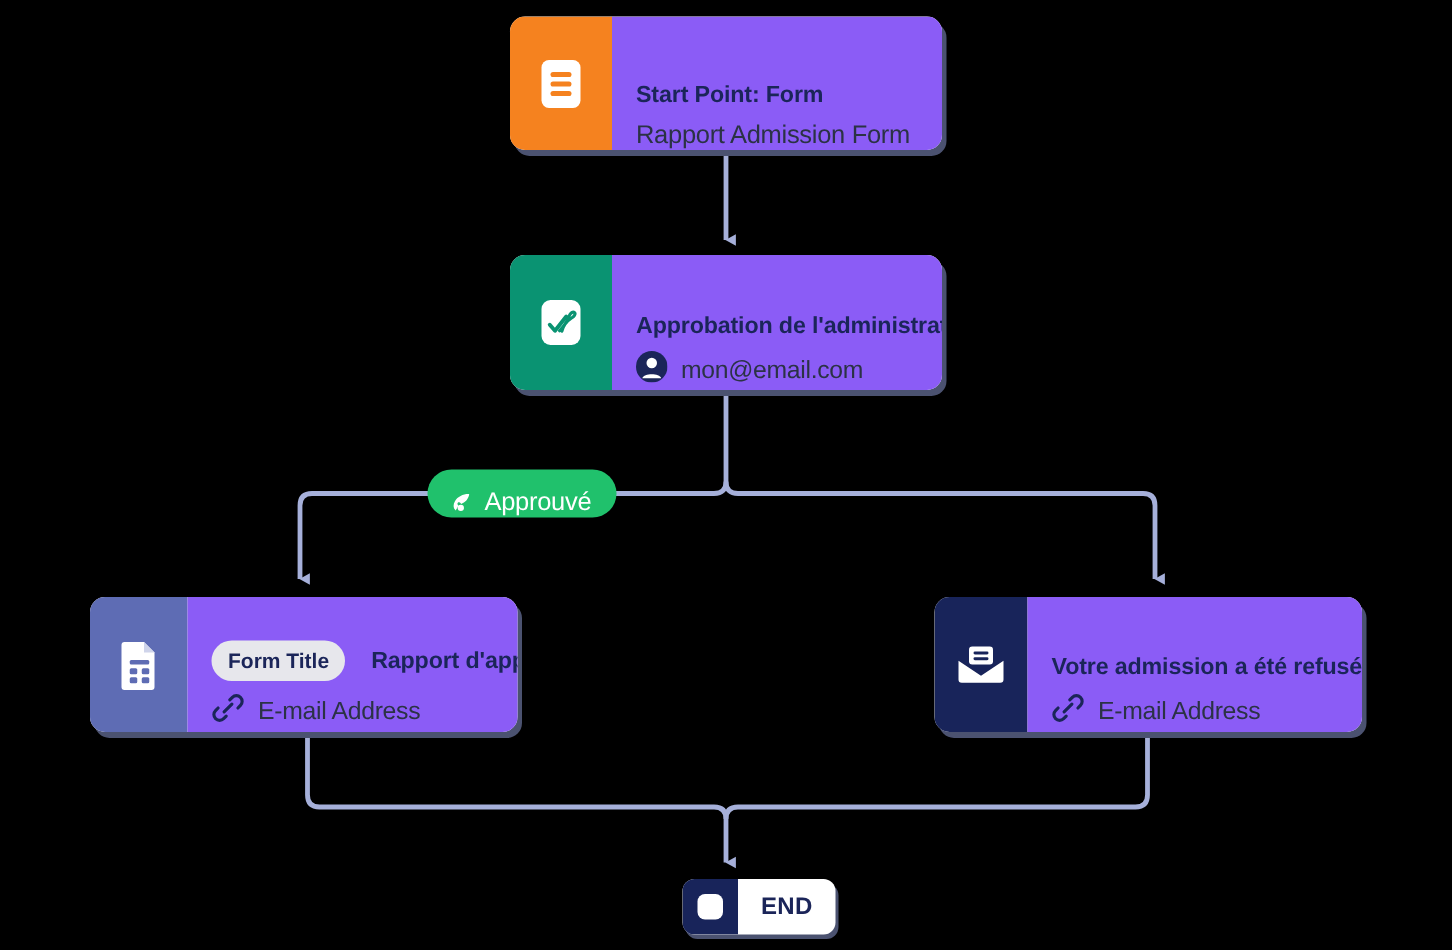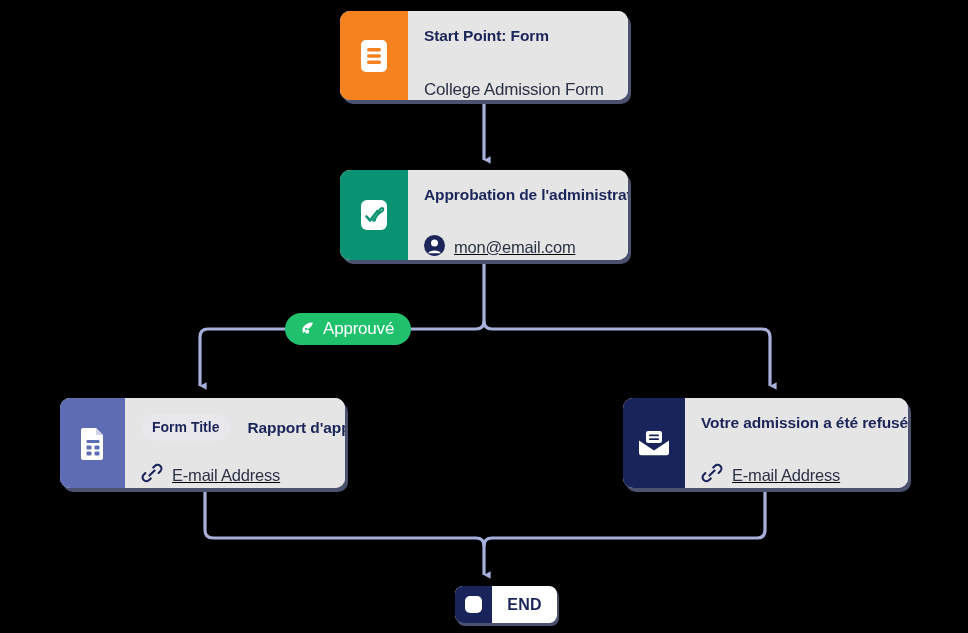--- a/index.html
+++ b/index.html
@@ -41,45 +41,44 @@
     overflow: hidden;
   }
   .node-icon {
     flex: 0 0 auto;
     display: flex;
     align-items: center;
     justify-content: center;
   }
   .node-body {
     flex: 1 1 auto;
-    background: #e5e5e5;
+    background: #8b5cf6;
     display: flex;
     flex-direction: column;
-    justify-content: space-between;
-    padding: 16px 14px 0 16px;
+    justify-content: flex-end;
+    padding: 1px 14px 0 16px;
     gap: 7px;
   }
   .node-title {
     color: #1b2559;
     font-weight: bold;
     font-size: 15.5px;
     letter-spacing: -0.1px;
     white-space: nowrap;
   }
   .node-sub {
     color: #2b3245;
     font-size: 17px;
     letter-spacing: -0.2px;
     white-space: nowrap;
   }
   .sub-row {
     display: flex;
     align-items: center;
     gap: 9px;
-    text-decoration: underline;
   }
   .sub-row .sub-text {
     color: #2b3245;
     font-size: 16.5px;
     letter-spacing: -0.2px;
     white-space: nowrap;
   }
   .title-row {
     display: flex;
     align-items: center;
@@ -128,21 +127,21 @@
   }
   #node-end .end-label {
     flex: 1 1 auto; display: flex; align-items: center; justify-content: center;
     color: #1b2559; font-weight: bold; font-size: 16px; letter-spacing: 0.2px;
   }
 
   
   .pill {
     position: absolute;
     display: flex;
-    align-items: center;
+    align-items: flex-end;
     gap: 7px;
     border-radius: 20px;
     color: #ffffff;
     font-size: 17px;
     letter-spacing: -0.2px;
     padding: 0 17px;
     height: 32px;
     white-space: nowrap;
   }
   #pill-approve { left: 285px; top: 313px; background: #20C16C; padding-left: 13px; }
@@ -176,21 +175,21 @@
     <div class="node-icon">
       <svg width="34" height="40" viewBox="0 0 34 40">
         <rect x="4" y="4" width="26" height="32" rx="5" fill="#ffffff"></rect>
         <rect x="10" y="12" width="14" height="3.4" rx="1.7" fill="#F5821F"></rect>
         <rect x="10" y="18.3" width="14" height="3.4" rx="1.7" fill="#F5821F"></rect>
         <rect x="10" y="24.6" width="14" height="3.4" rx="1.7" fill="#F5821F"></rect>
       </svg>
     </div>
     <div class="node-body">
       <div class="node-title">Start Point: Form</div>
-      <div class="node-sub">College Admission Form</div>
+      <div class="node-sub">Rapport Admission Form</div>
     </div>
   </div>
 
   <div class="node" id="node-approval">
     <div class="node-icon">
       <svg width="34" height="40" viewBox="0 0 34 40">
         <rect x="4" y="5" width="26" height="30" rx="6" fill="#ffffff"></rect>
         <path d="M9.5 21.5 L13 25.5 L20.5 16" stroke="#0A9372" stroke-width="2.6" fill="none" stroke-linecap="round" stroke-linejoin="round"></path>
         <path d="M16 25.5 C19 22.5 21 19.5 22.5 15.5 C23.2 13.6 25 12.4 26 13.4 C27 14.4 25.6 16 24 17
                  C21 19 18.6 21.8 17.6 25.8" stroke="#0A9372" stroke-width="2.1" fill="none" stroke-linecap="round" stroke-linejoin="round"></path>

